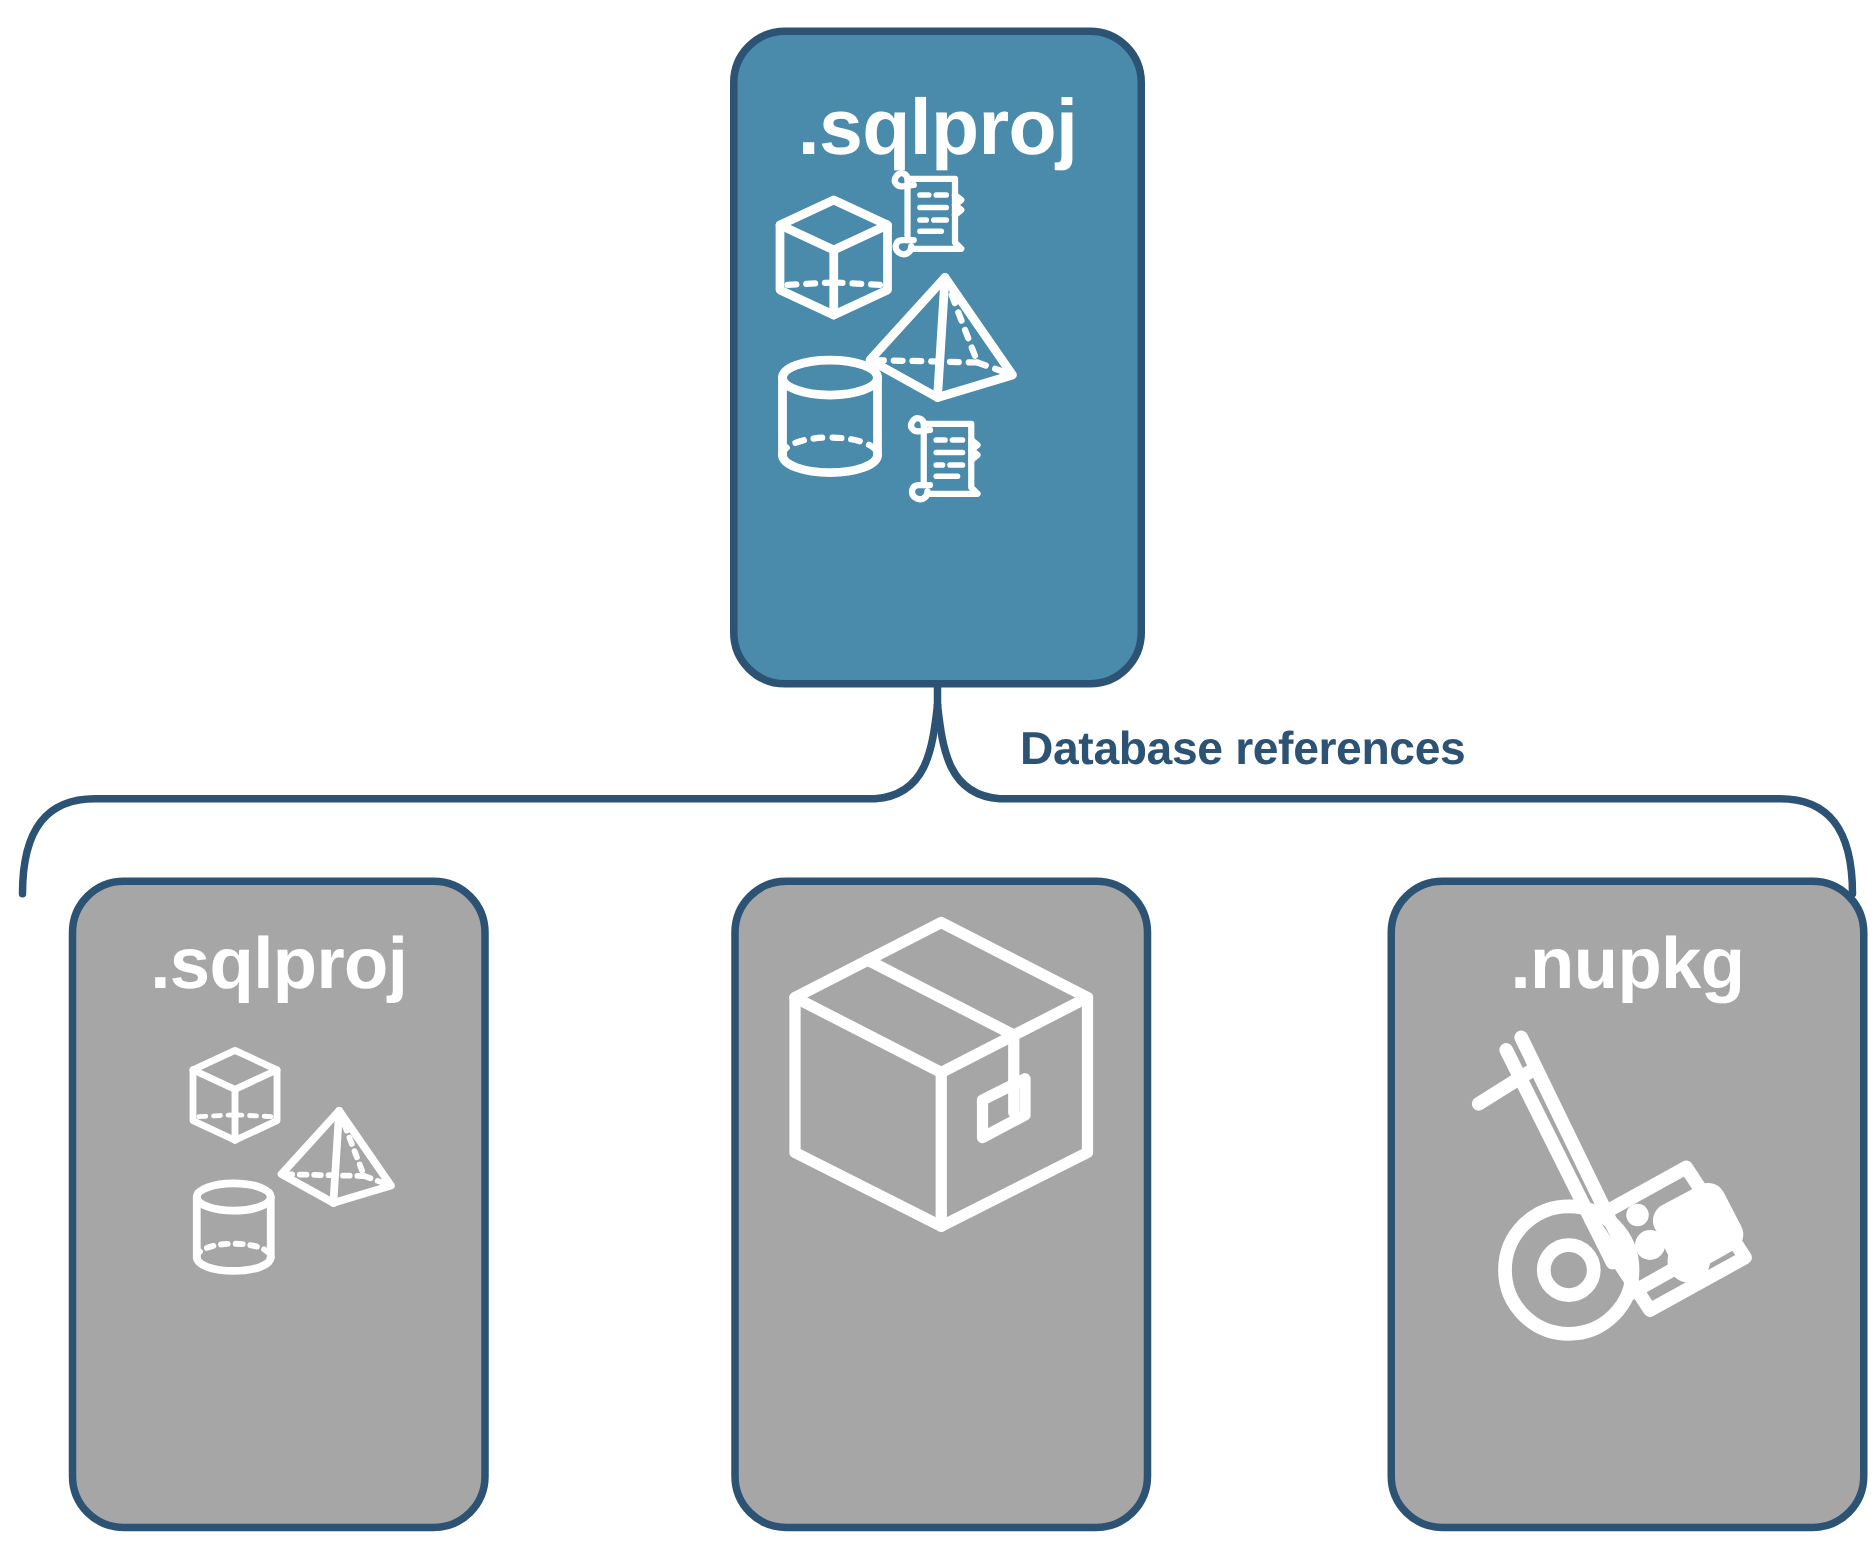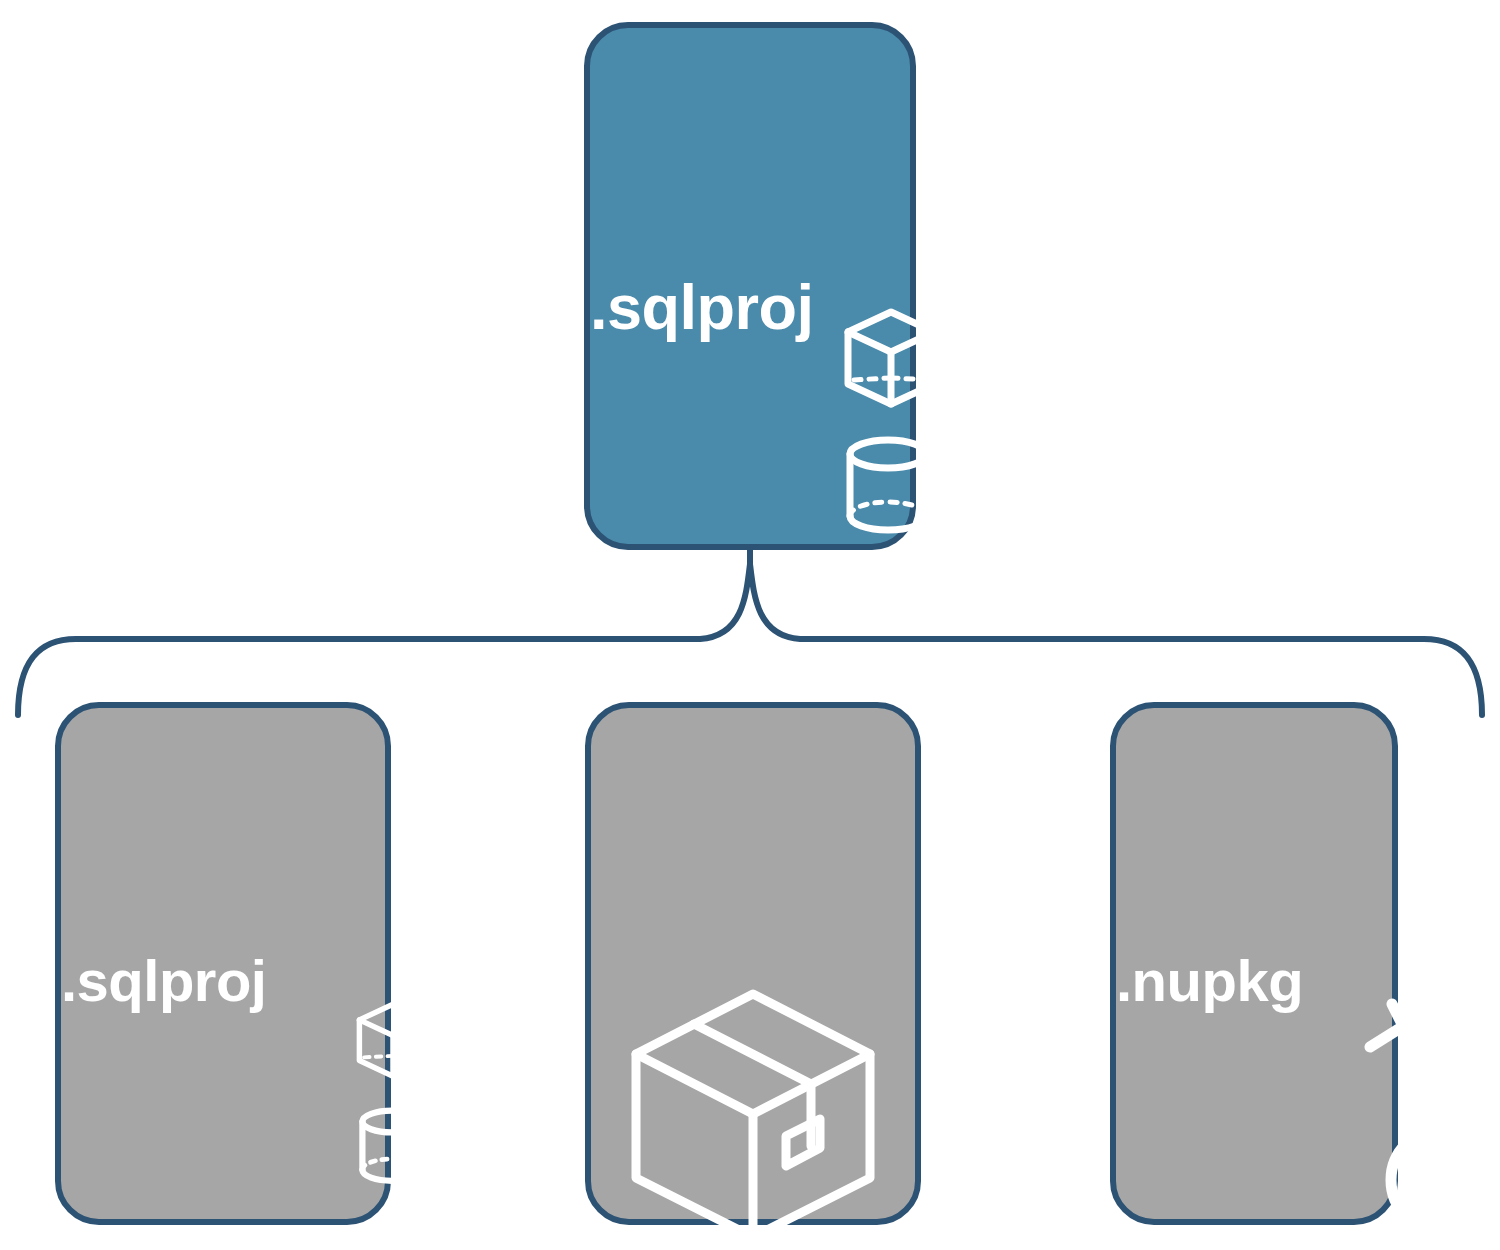--- a/index.html
+++ b/index.html
@@ -18,21 +18,21 @@
     overflow: hidden;
   }
 
   
   .card {
     position: absolute;
     box-sizing: border-box;
     border-radius: 44px;
     border: 6px solid #2C5274;
     display: flex;
-    flex-direction: row;
+    flex-direction: column;
     align-items: center;
   }
   .card.primary {
     background: #4A8AAB;
   }
   .card.secondary {
     background: #A6A6A6;
   }
   .card-title {
     color: #ffffff;
@@ -59,21 +59,21 @@
   }
   #card-dacpac {
     left: 585px;
     top: 702px;
     width: 336px;
     height: 523px;
   }
   #card-nupkg {
     left: 1110px;
     top: 702px;
-    width: 288px;
+    width: 384px;
     height: 523px;
   }
   .card.secondary .card-title {
     font-size: 58px;
     margin-top: 34px;
   }
 
   .card-art {
     position: relative;
     flex: 1;
@@ -192,20 +192,21 @@
   <svg id="connector" viewBox="0 0 1500 190">
     <g fill="none" stroke="#2C5274" stroke-width="6" stroke-linecap="round" stroke-linejoin="round">
 
       <path d="M750 10 L750 24"></path>
 
       <path d="M750 24 C746 58 742 96 700 99 L76 99 C40 99 18 120 18 175"></path>
 
       <path d="M750 24 C754 58 758 96 800 99 L1424 99 C1460 99 1482 120 1482 175"></path>
     </g>
   </svg>
+  <div id="connector-label">Database references</div>
 
   <div class="card secondary" id="card-sqlproj">
     <div class="card-title">.sqlproj</div>
     <div class="card-art">
 
       <svg style="left:84px; top:34px;" width="86" height="86" viewBox="0 0 110 110">
         <g fill="none" stroke="#ffffff" stroke-width="7" stroke-linejoin="round" stroke-linecap="round">
           <path d="M12 28 L55 8 L98 28 L98 80 L55 100 L12 80 Z"></path>
           <path d="M12 28 L55 48 L98 28"></path>
           <path d="M55 48 L55 100"></path>

